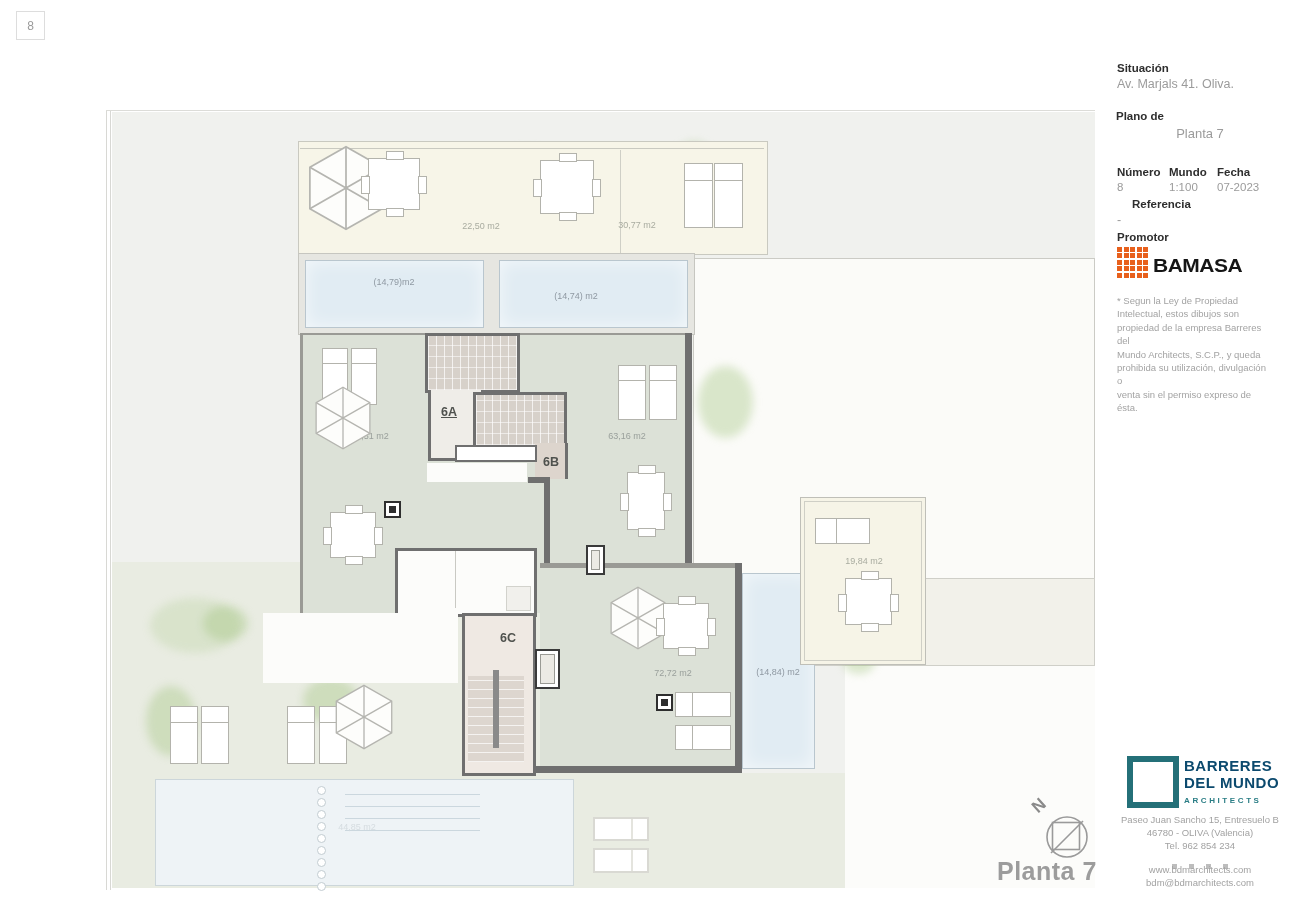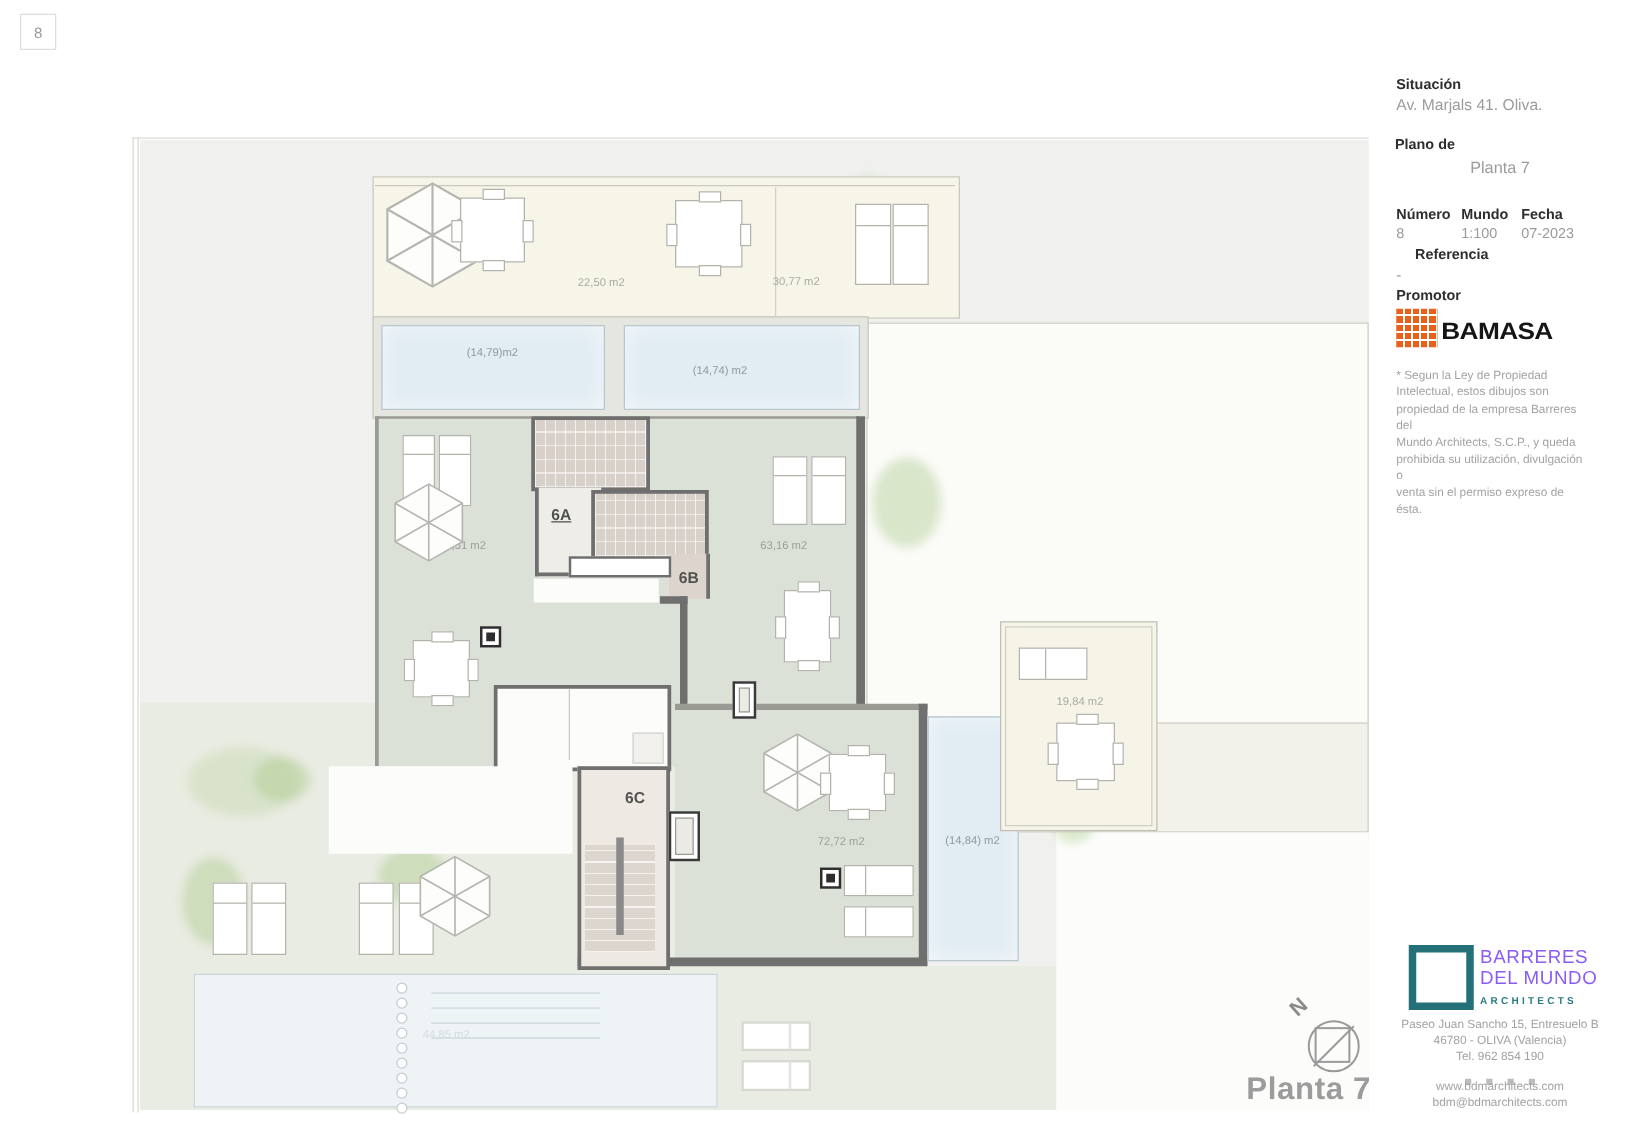--- a/index.html
+++ b/index.html
@@ -56,21 +56,21 @@
   .tb{left:1100px;top:0;width:200px;height:900px;background:#fff;font-family:"Liberation Sans",sans-serif;}
   .tb-title{left:0;top:16px;width:100%;text-align:center;font-size:13.5px;font-weight:bold;color:#4f4f4f;letter-spacing:.4px;line-height:1.35;}
   .tb-label{font-size:11.5px;font-weight:bold;color:#2e2e2e;}
   .tb-value{font-size:12.5px;color:#9b9b9b;}
   .bam-grid{width:33px;height:31px;background-color:#e8601c;
             background-image:repeating-linear-gradient(90deg,transparent 0 5px,#fff 5px 6.6px),
                              repeating-linear-gradient(0deg,transparent 0 5px,#fff 5px 6.6px);}
   .bam-text{font-size:21px;font-weight:900;color:#151515;letter-spacing:-.5px;transform:scaleY(.9);}
   .disc-line{font-size:9.5px;color:#a3a3a3;line-height:13.4px;}
   .bdm-square{width:40px;height:40px;border:6px solid #247078;background:#fff;}
-  .bdm-name{font-size:15px;font-weight:normal;color:#8b5cf6;letter-spacing:.5px;line-height:17px;}
+  .bdm-name{font-size:15px;font-weight:bold;color:#0c4a6e;letter-spacing:.5px;line-height:17px;}
   .bdm-sub{font-size:8px;font-weight:bold;color:#2a7d85;letter-spacing:2.6px;}
   .bdm-addr{font-size:9.5px;color:#a2a2a2;text-align:center;width:176px;left:12px;}
   .sq-dot{width:5px;height:5px;background:#bdbdbd;display:inline-block;margin:0 6px;}
   .badge{left:16px;top:11px;width:27px;height:27px;background:#fff;border:1px solid #ddd;
          display:flex;align-items:center;justify-content:center;font-size:12px;color:#9a9a9a;}
   .north-n{font-size:17px;font-weight:bold;color:#8a8a8a;transform:rotate(-42deg);}
 </style>
 </head>
 <body>
 
@@ -281,21 +281,21 @@
     </div>
 
     <div class="abs bdm-square" style="left:27px;top:756px;"></div>
     <div class="abs" style="left:84px;top:757px;">
       <div class="bdm-name">BARRERES</div>
       <div class="bdm-name">DEL MUNDO</div>
       <div class="bdm-sub" style="margin-top:5px;">ARCHITECTS</div>
     </div>
     <div class="abs bdm-addr" style="top:814px;">Paseo Juan Sancho 15, Entresuelo B</div>
     <div class="abs bdm-addr" style="top:827px;">46780 - OLIVA (Valencia)</div>
-    <div class="abs bdm-addr" style="top:840px;">Tel. 962 854 190</div>
+    <div class="abs bdm-addr" style="top:840px;">Tel. 962 854 234</div>
     <div class="abs" style="left:12px;top:855px;width:176px;text-align:center;">
       <span class="sq-dot"></span><span class="sq-dot"></span><span class="sq-dot"></span><span class="sq-dot"></span>
     </div>
     <div class="abs bdm-addr" style="top:864px;">www.bdmarchitects.com</div>
     <div class="abs bdm-addr" style="top:877px;">bdm@bdmarchitects.com</div>
   </div>
 
 </div>
 
 </body></html>

